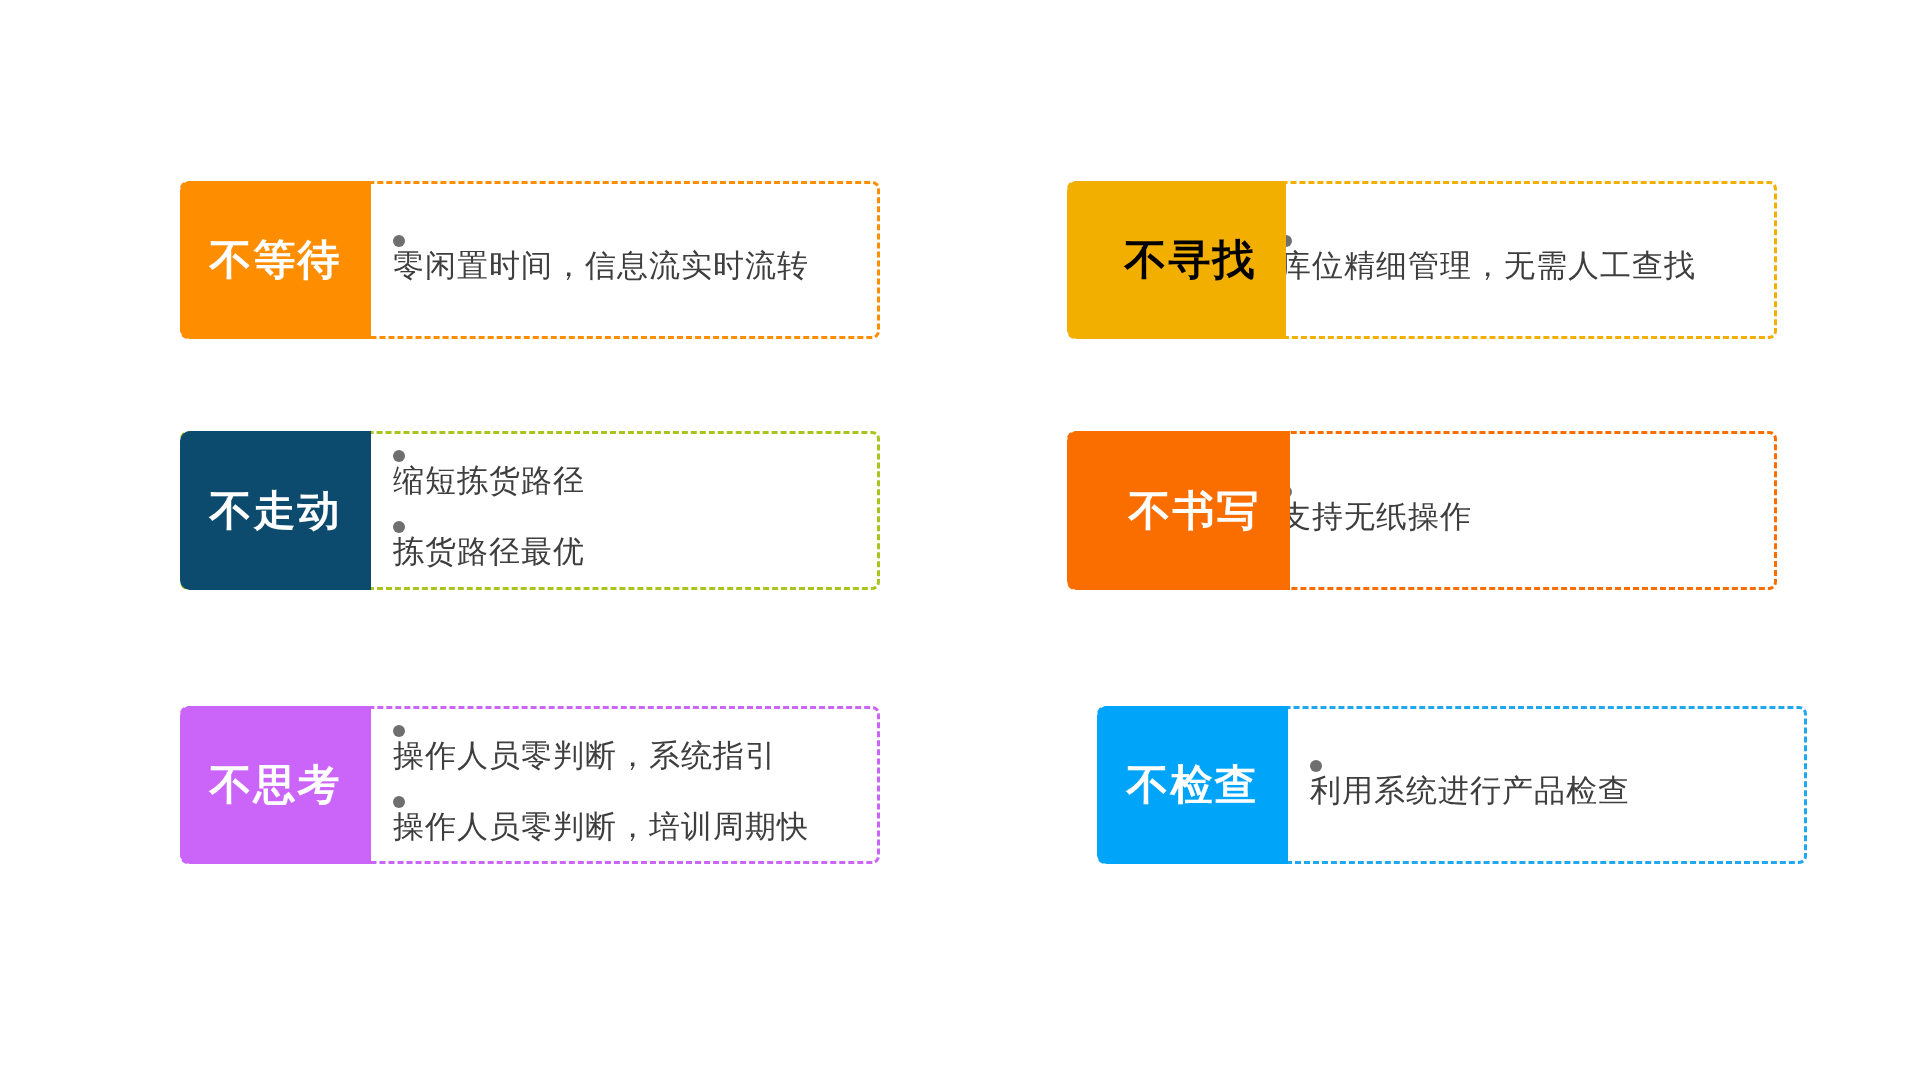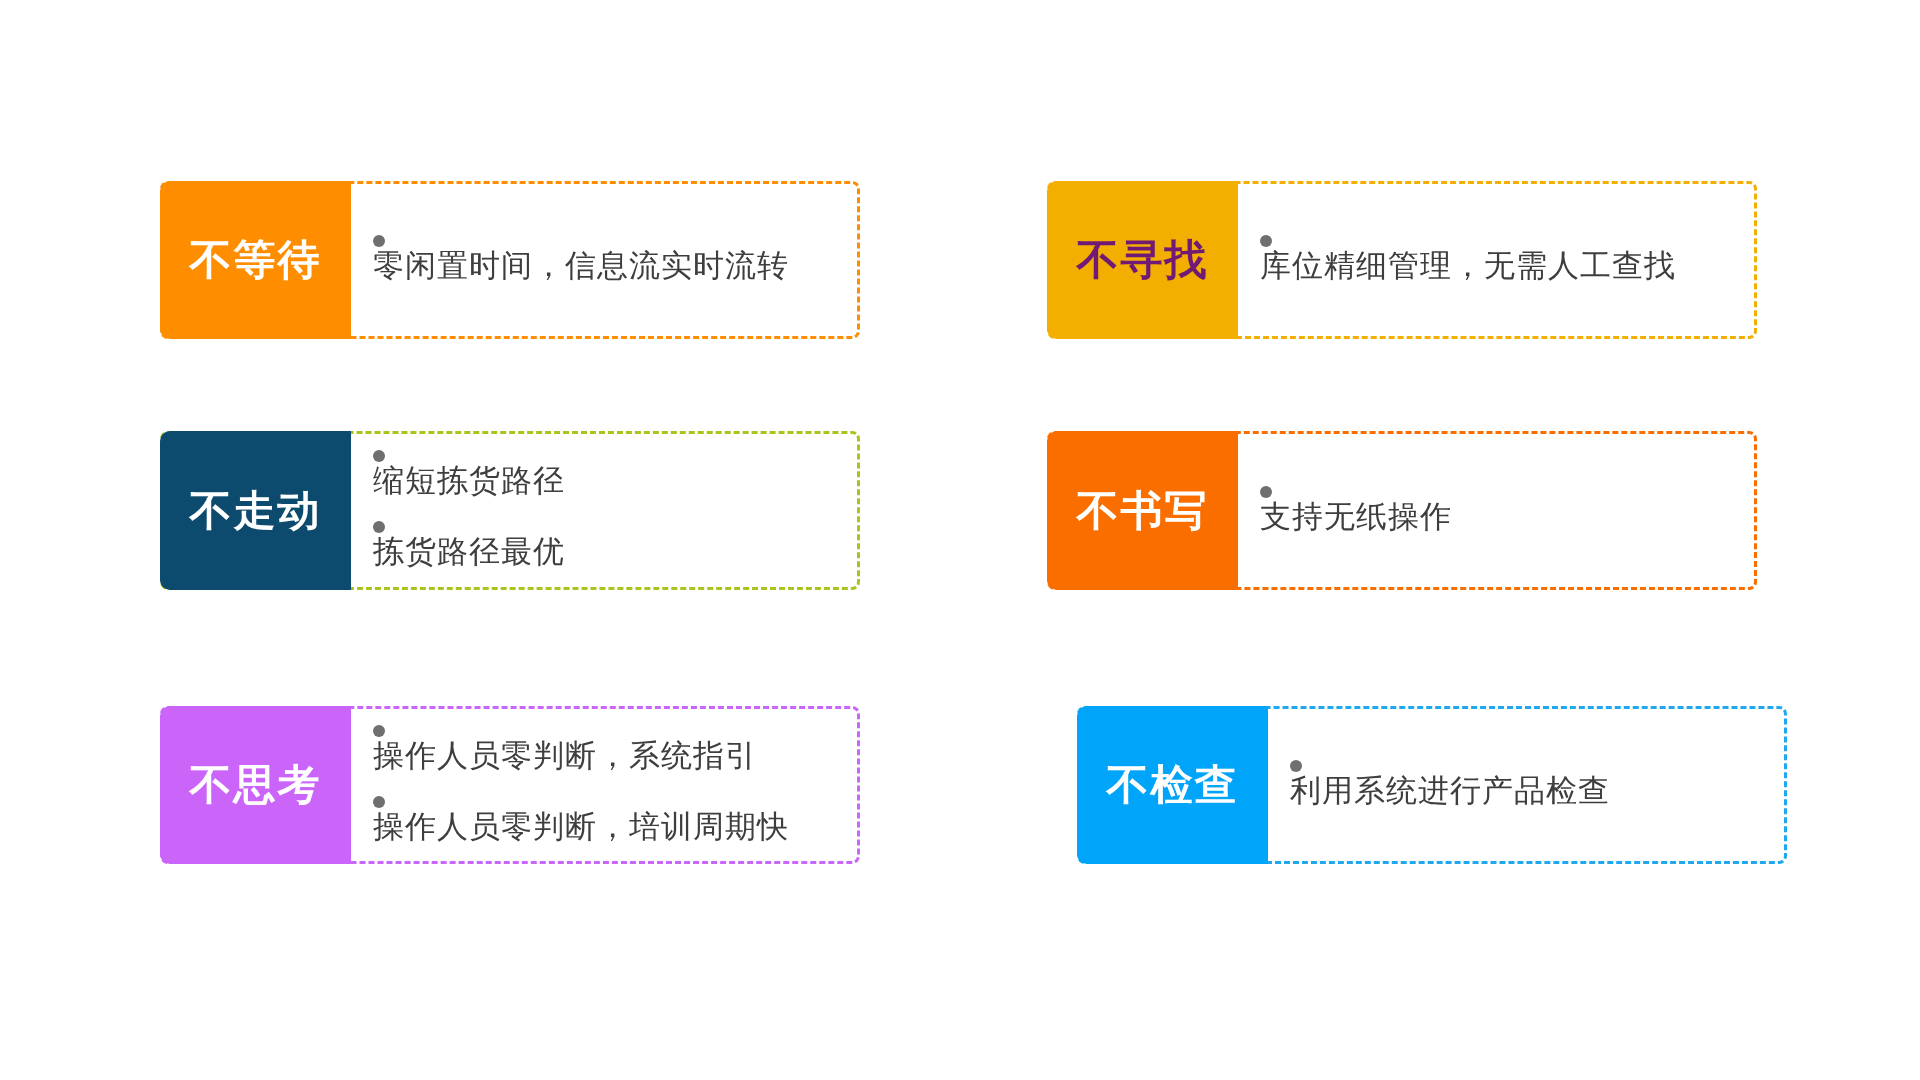--- a/index.html
+++ b/index.html
@@ -11,20 +11,21 @@
   .canvas {
     position: relative;
     width: 1920px;
     height: 1080px;
     background: #ffffff;
     overflow: hidden;
   }
   .card {
     position: absolute;
     height: 158px;
+    margin-left: 20px;
   }
   
   .pos-1 { left: 160px;  top: 181px; width: 700px; }
   .pos-2 { left: 1047px; top: 181px; width: 710px; }
   .pos-3 { left: 160px;  top: 431px; width: 700px; height: 159px; }
   .pos-4 { left: 1047px; top: 431px; width: 710px; height: 159px; }
   .pos-5 { left: 160px;  top: 706px; width: 700px; }
   .pos-6 { left: 1077px; top: 706px; width: 710px; }
 
   .dashed-box {
@@ -91,21 +92,21 @@
     <div class="content">
       <div class="bullet-row">
         <span class="dot" style="background: rgb(111, 111, 111);"></span>
         <span>零闲置时间，信息流实时流转</span>
       </div>
     </div>
   </div>
 
   <div class="card pos-2">
     <div class="dashed-box" style="border-color: rgb(243, 175, 0);"></div>
-    <div class="badge" style="background: rgb(243, 175, 0); color: #701a75;">不寻找</div>
+    <div class="badge" style="background: rgb(243, 175, 0); color: #000000; padding-left: 28px;">不寻找</div>
     <div class="content">
       <div class="bullet-row">
         <span class="dot" style="background: rgb(111, 111, 111);"></span>
         <span>库位精细管理，无需人工查找</span>
       </div>
     </div>
   </div>
 
   <div class="card pos-3">
     <div class="dashed-box" style="border-color: rgb(169, 196, 28);"></div>
@@ -117,21 +118,21 @@
       </div>
       <div class="bullet-row">
         <span class="dot" style="background: rgb(111, 111, 111);"></span>
         <span>拣货路径最优</span>
       </div>
     </div>
   </div>
 
   <div class="card pos-4">
     <div class="dashed-box" style="border-color: rgb(250, 110, 0);"></div>
-    <div class="badge" style="background: rgb(250, 110, 0); color: rgb(255, 255, 255);">不书写</div>
+    <div class="badge" style="background: rgb(250, 110, 0); color: rgb(255, 255, 255); padding-left: 32px;">不书写</div>
     <div class="content">
       <div class="bullet-row">
         <span class="dot" style="background: rgb(111, 111, 111);"></span>
         <span>支持无纸操作</span>
       </div>
     </div>
   </div>
 
   <div class="card pos-5">
     <div class="dashed-box" style="border-color: rgb(203, 100, 249);"></div>

